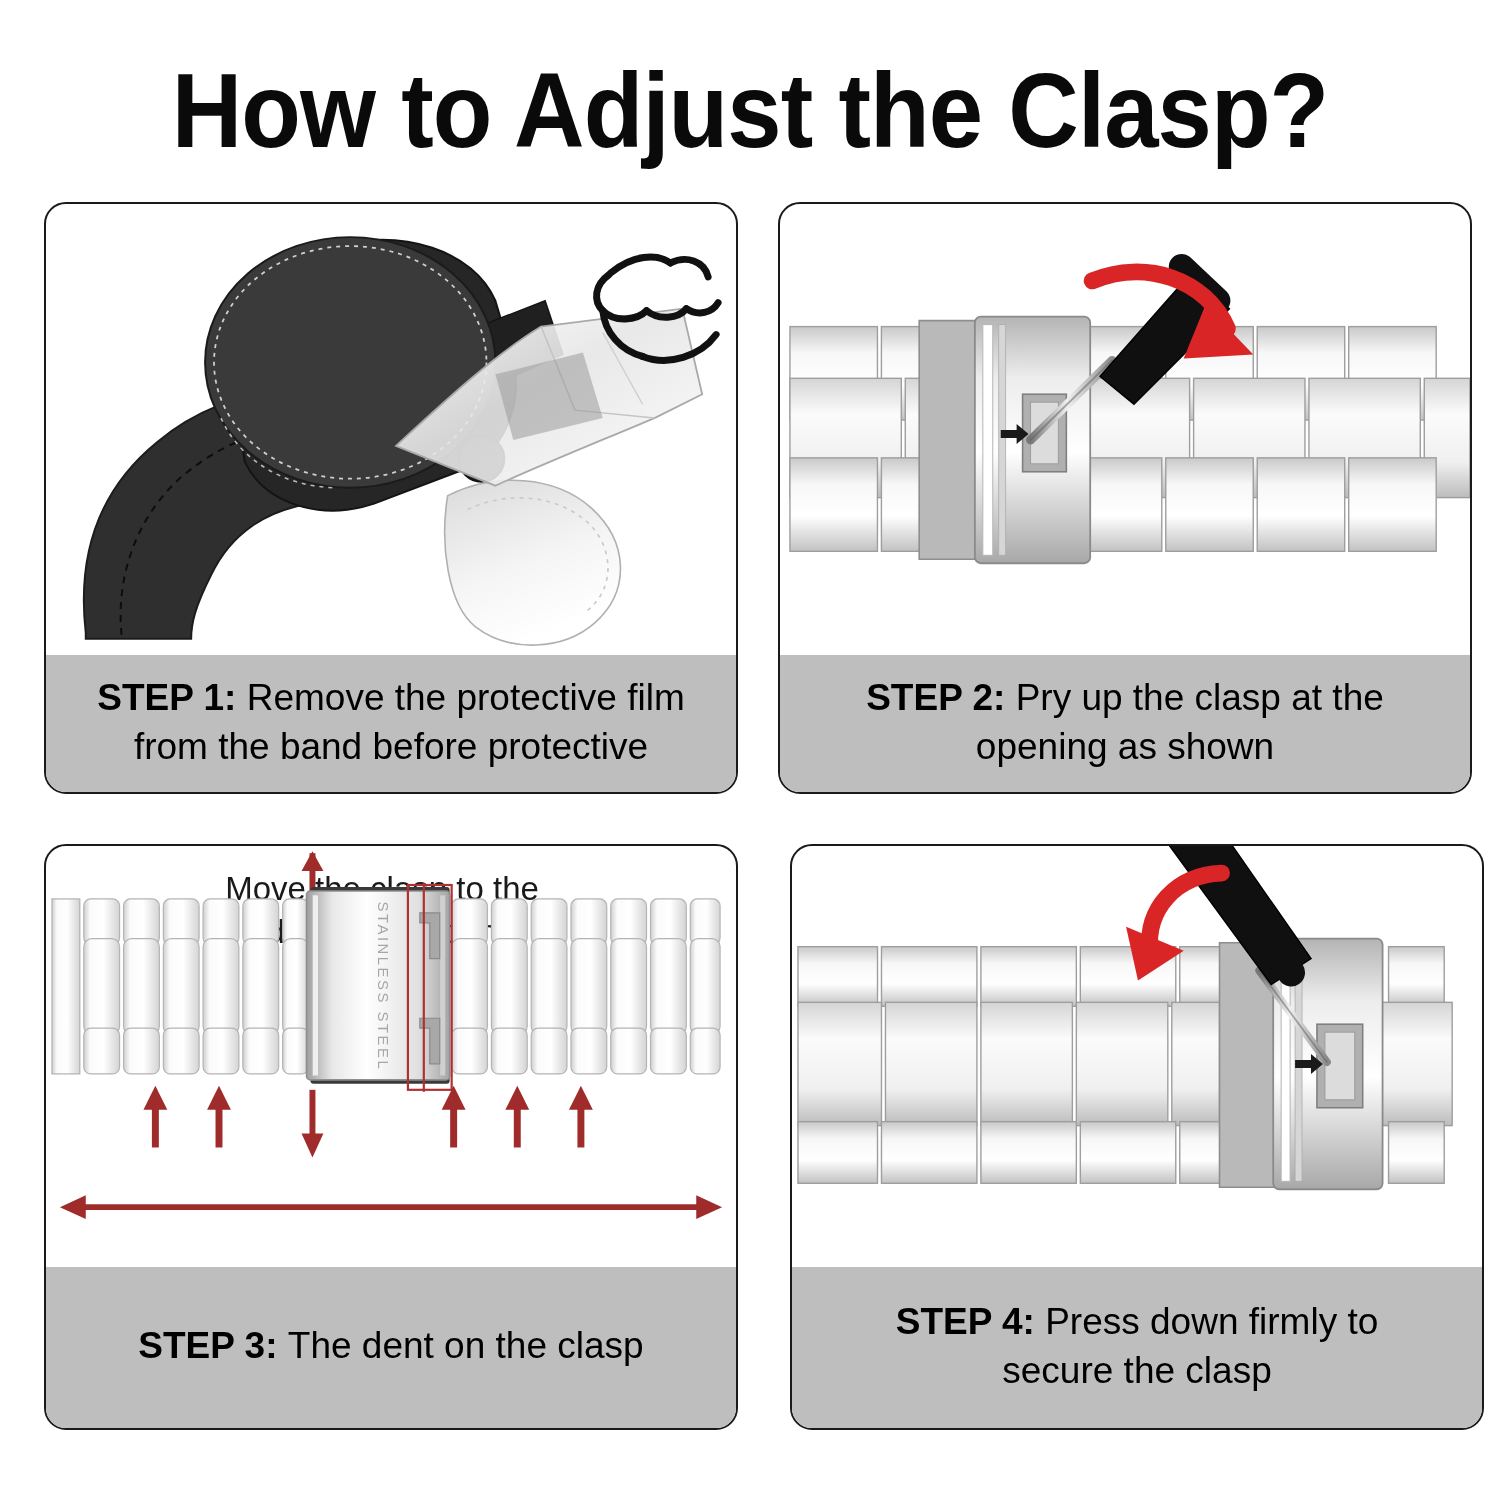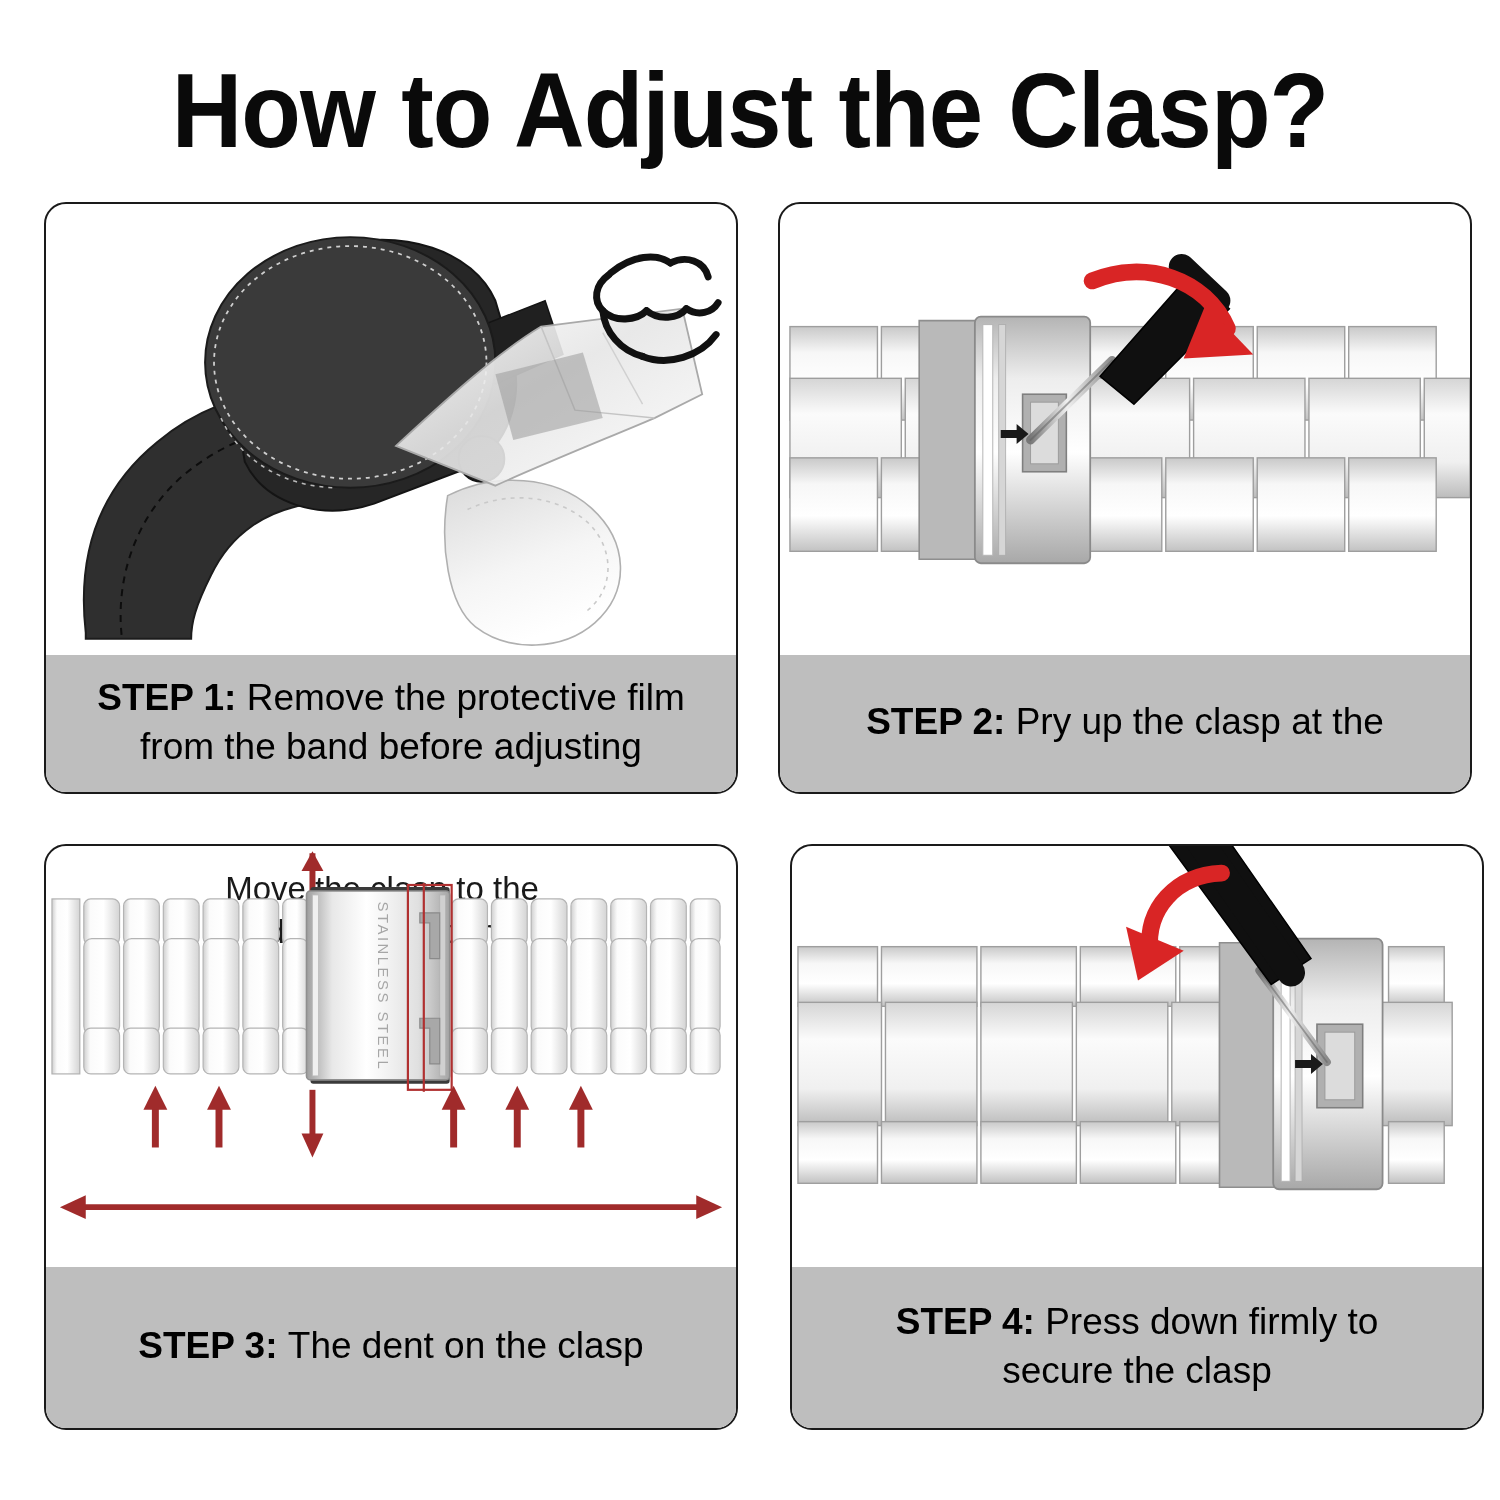--- a/index.html
+++ b/index.html
@@ -178,21 +178,21 @@
           <path d="M 560 106 C 562 128 578 146 600 152"></path>
           <path d="M 600 152 C 626 162 658 152 674 130"></path>
         </g>
       </svg>
     </div>
     <div class="caption">
       <span class="cap-line">
         <span class="step-label">STEP 1: </span>
         <span>Remove the protective film</span>
       </span>
-      <span class="cap-line">from the band before adjusting</span>
+      <span class="cap-line">from the band before protective</span>
     </div>
   </div>
 
   <div class="panel" id="panel-2">
     <div class="panel-art">
       <svg viewBox="0 0 694 455" preserveAspectRatio="xMidYMid meet">
         <defs>
           <linearGradient id="linkOuter2" x1="0" y1="0" x2="0" y2="1">
             <stop offset="0%" stop-color="#c9c9c9"></stop>
             <stop offset="28%" stop-color="#f7f7f7"></stop>
@@ -271,20 +271,21 @@
           <path d="M 314 76 C 368 54 428 74 450 124" fill="none" stroke="#d92525" stroke-width="17" stroke-linecap="round"></path>
           <path d="M 428 100 L 476 150 L 406 154 Z" fill="#d92525"></path>
         </g>
       </svg>
     </div>
     <div class="caption">
       <span class="cap-line">
         <span class="step-label">STEP 2: </span>
         <span>Pry up the clasp at the</span>
       </span>
+      <span class="cap-line">opening as shown</span>
     </div>
   </div>
 
   <div class="panel" id="panel-3">
     <div class="art-note" id="note-step3">
       <span class="note-line">Move the clasp to the</span>
       <span class="note-line">desired position</span>
     </div>
 
     <div class="panel-art">

